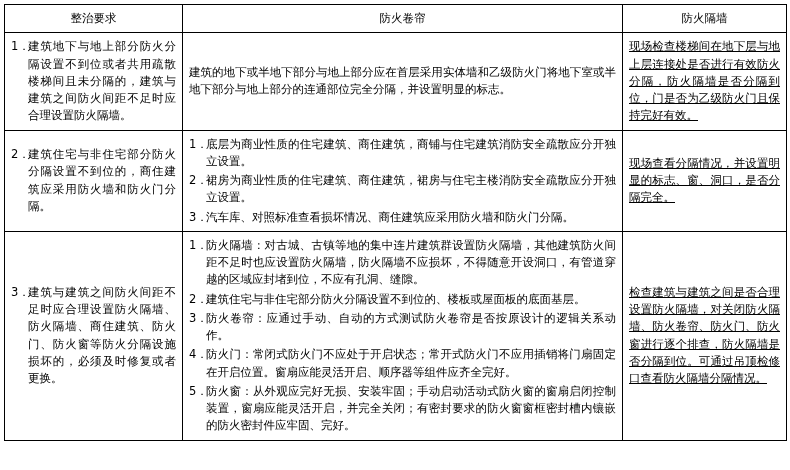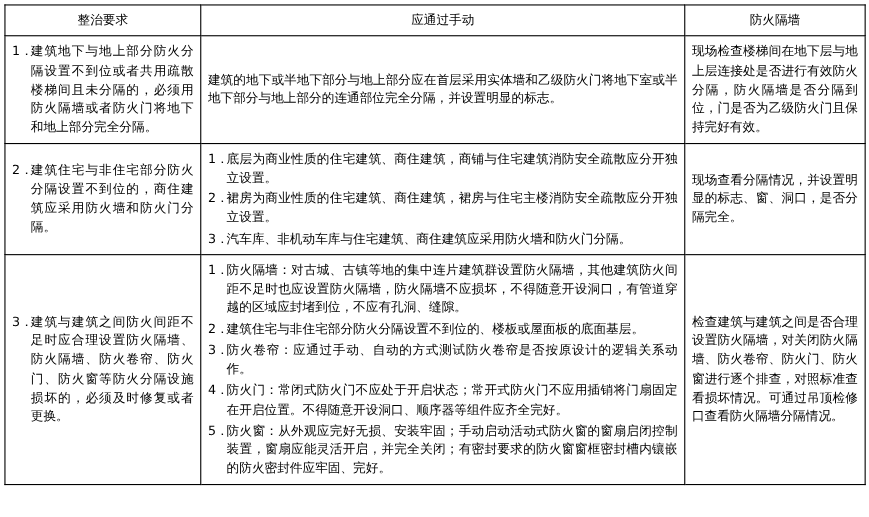--- a/index.html
+++ b/index.html
@@ -44,20 +44,21 @@
   .col-c { width: 164px; }
 
   td.cell-a {
     vertical-align: middle;
   }
   td.cell-b {
     vertical-align: middle;
   }
   td.cell-c {
     vertical-align: middle;
+    text-decoration: underline;
   }
   .num-list {
     margin: 0;
     padding: 0;
     list-style: none;
   }
   .num-list li {
     position: relative;
     padding-left: 17px;
     margin: 0 0 2px 0;
@@ -90,31 +91,31 @@
 <div class="sheet">
   <table class="req-table">
     <colgroup>
       <col class="col-a">
       <col class="col-b">
       <col class="col-c">
     </colgroup>
     <thead>
       <tr>
         <th class="head">整治要求</th>
-        <th class="head">应通过手动</th>
+        <th class="head">防火卷帘</th>
         <th class="head">防火隔墙</th>
       </tr>
     </thead>
     <tbody>
 
       <tr>
         <td class="cell-a">
           <div class="indent-hang">
             <span class="num">1．</span>
-            <span>建筑地下与地上部分防火分隔设置不到位或者共用疏散楼梯间且未分隔的，必须用防火隔墙或者防火门将地下和地上部分完全分隔。</span>
+            <span>建筑地下与地上部分防火分隔设置不到位或者共用疏散楼梯间且未分隔的，建筑与建筑之间防火间距不足时应合理设置防火隔墙。</span>
           </div>
         </td>
         <td class="cell-b">
           <p class="plain">建筑的地下或半地下部分与地上部分应在首层采用实体墙和乙级防火门将地下室或半地下部分与地上部分的连通部位完全分隔，并设置明显的标志。</p>
         </td>
         <td class="cell-c">
           <p class="plain">现场检查楼梯间在地下层与地上层连接处是否进行有效防火分隔，防火隔墙是否分隔到位，门是否为乙级防火门且保持完好有效。</p>
         </td>
       </tr>
 
@@ -122,44 +123,44 @@
         <td class="cell-a">
           <div class="indent-hang">
             <span class="num">2．</span>
             <span>建筑住宅与非住宅部分防火分隔设置不到位的，商住建筑应采用防火墙和防火门分隔。</span>
           </div>
         </td>
         <td class="cell-b">
           <ul class="num-list">
             <li><span class="num">1．</span><span>底层为商业性质的住宅建筑、商住建筑，商铺与住宅建筑消防安全疏散应分开独立设置。</span></li>
             <li><span class="num">2．</span><span>裙房为商业性质的住宅建筑、商住建筑，裙房与住宅主楼消防安全疏散应分开独立设置。</span></li>
-            <li><span class="num">3．</span><span>汽车库、非机动车库与住宅建筑、商住建筑应采用防火墙和防火门分隔。</span></li>
+            <li><span class="num">3．</span><span>汽车库、对照标准查看损坏情况、商住建筑应采用防火墙和防火门分隔。</span></li>
           </ul>
         </td>
         <td class="cell-c">
           <p class="plain">现场查看分隔情况，并设置明显的标志、窗、洞口，是否分隔完全。</p>
         </td>
       </tr>
 
       <tr>
         <td class="cell-a">
           <div class="indent-hang">
             <span class="num">3．</span>
-            <span>建筑与建筑之间防火间距不足时应合理设置防火隔墙、防火隔墙、防火卷帘、防火门、防火窗等防火分隔设施损坏的，必须及时修复或者更换。</span>
+            <span>建筑与建筑之间防火间距不足时应合理设置防火隔墙、防火隔墙、商住建筑、防火门、防火窗等防火分隔设施损坏的，必须及时修复或者更换。</span>
           </div>
         </td>
         <td class="cell-b">
           <ul class="num-list">
             <li><span class="num">1．</span><span>防火隔墙：对古城、古镇等地的集中连片建筑群设置防火隔墙，其他建筑防火间距不足时也应设置防火隔墙，防火隔墙不应损坏，不得随意开设洞口，有管道穿越的区域应封堵到位，不应有孔洞、缝隙。</span></li>
             <li><span class="num">2．</span><span>建筑住宅与非住宅部分防火分隔设置不到位的、楼板或屋面板的底面基层。</span></li>
             <li><span class="num">3．</span><span>防火卷帘：应通过手动、自动的方式测试防火卷帘是否按原设计的逻辑关系动作。</span></li>
-            <li><span class="num">4．</span><span>防火门：常闭式防火门不应处于开启状态；常开式防火门不应用插销将门扇固定在开启位置。不得随意开设洞口、顺序器等组件应齐全完好。</span></li>
+            <li><span class="num">4．</span><span>防火门：常闭式防火门不应处于开启状态；常开式防火门不应用插销将门扇固定在开启位置。窗扇应能灵活开启、顺序器等组件应齐全完好。</span></li>
             <li><span class="num">5．</span><span>防火窗：从外观应完好无损、安装牢固；手动启动活动式防火窗的窗扇启闭控制装置，窗扇应能灵活开启，并完全关闭；有密封要求的防火窗窗框密封槽内镶嵌的防火密封件应牢固、完好。</span></li>
           </ul>
         </td>
         <td class="cell-c">
-          <p class="plain">检查建筑与建筑之间是否合理设置防火隔墙，对关闭防火隔墙、防火卷帘、防火门、防火窗进行逐个排查，对照标准查看损坏情况。可通过吊顶检修口查看防火隔墙分隔情况。</p>
+          <p class="plain">检查建筑与建筑之间是否合理设置防火隔墙，对关闭防火隔墙、防火卷帘、防火门、防火窗进行逐个排查，防火隔墙是否分隔到位。可通过吊顶检修口查看防火隔墙分隔情况。</p>
         </td>
       </tr>
 
     </tbody>
   </table>
 </div>
 
 </body></html>

